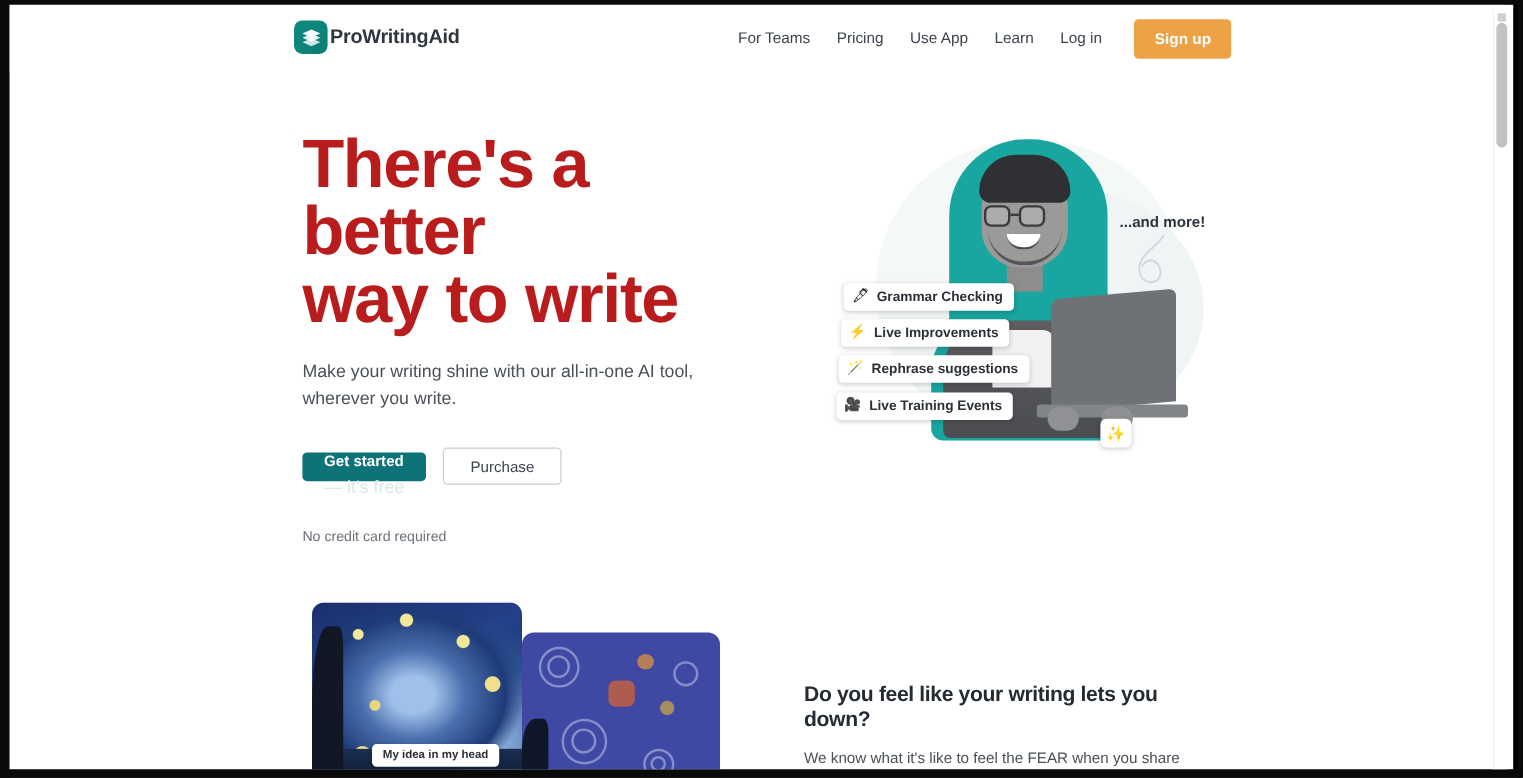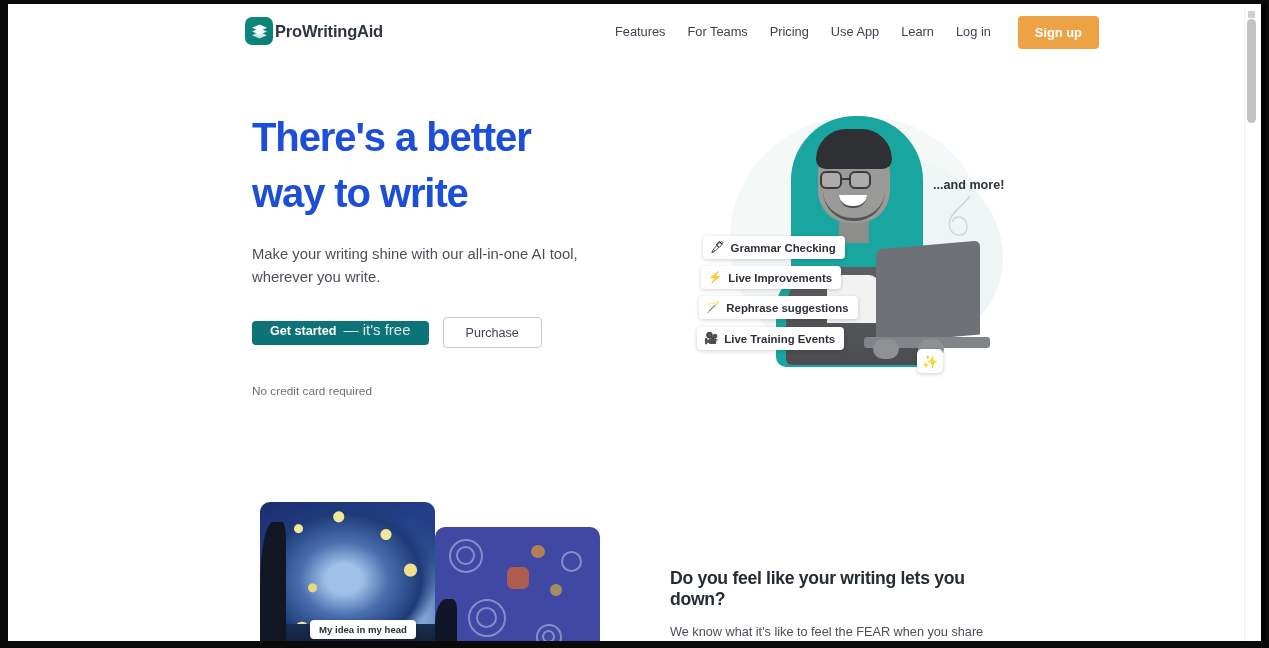--- a/index.html
+++ b/index.html
@@ -135,24 +135,24 @@
   }
 
   
   #hero-text {
     position: absolute;
     left: 244px;
     top: 105px;
     width: 345px;
   }
   #hero-title {
-    font-size: 40px;
+    font-size: 57px;
     line-height: 56px;
     font-weight: bold;
-    color: #1d4ed8;
+    color: #b91c1c;
     letter-spacing: -1.1px;
   }
   #hero-sub {
     margin-top: 22px;
     font-size: 14.8px;
     line-height: 23px;
     color: #4a5058;
     width: 330px;
   }
   #hero-actions {
@@ -165,20 +165,21 @@
     background: #0d7377;
     border: none;
     border-radius: 4px;
     padding: 0 18px;
     height: 24px;
     display: flex;
     align-items: baseline;
     gap: 7px;
     cursor: pointer;
     font-family: inherit;
+    flex-direction: column;
   }
   #get-started-label {
     color: #ffffff;
     font-size: 12.6px;
     font-weight: bold;
   }
   #get-started-note {
     color: #d6ecea;
     font-size: 15px;
   }
@@ -486,21 +487,20 @@
             <svg width="19" height="19" viewBox="0 0 24 24" aria-hidden="true">
               <path d="M2.6 7.4 L12 3.2 L21.4 7.4 L12 11.6 Z" fill="#ffffff"></path>
               <path d="M2.6 12.0 L12 7.8 L21.4 12.0 L12 16.2 Z" fill="#ffffff" opacity="0.92"></path>
               <path d="M2.6 16.6 L12 12.4 L21.4 16.6 L12 20.8 Z" fill="#ffffff" opacity="0.8"></path>
             </svg>
           </div>
           <span id="brand-name">ProWritingAid</span>
         </div>
 
         <nav id="nav">
-          <span class="nav-link">Features</span>
           <span class="nav-link">For Teams</span>
           <span class="nav-link">Pricing</span>
           <span class="nav-link">Use App</span>
           <span class="nav-link">Learn</span>
           <span class="nav-link">Log in</span>
           <button id="signup-btn">Sign up</button>
         </nav>
       </div>
 
       <div id="hero-text">

